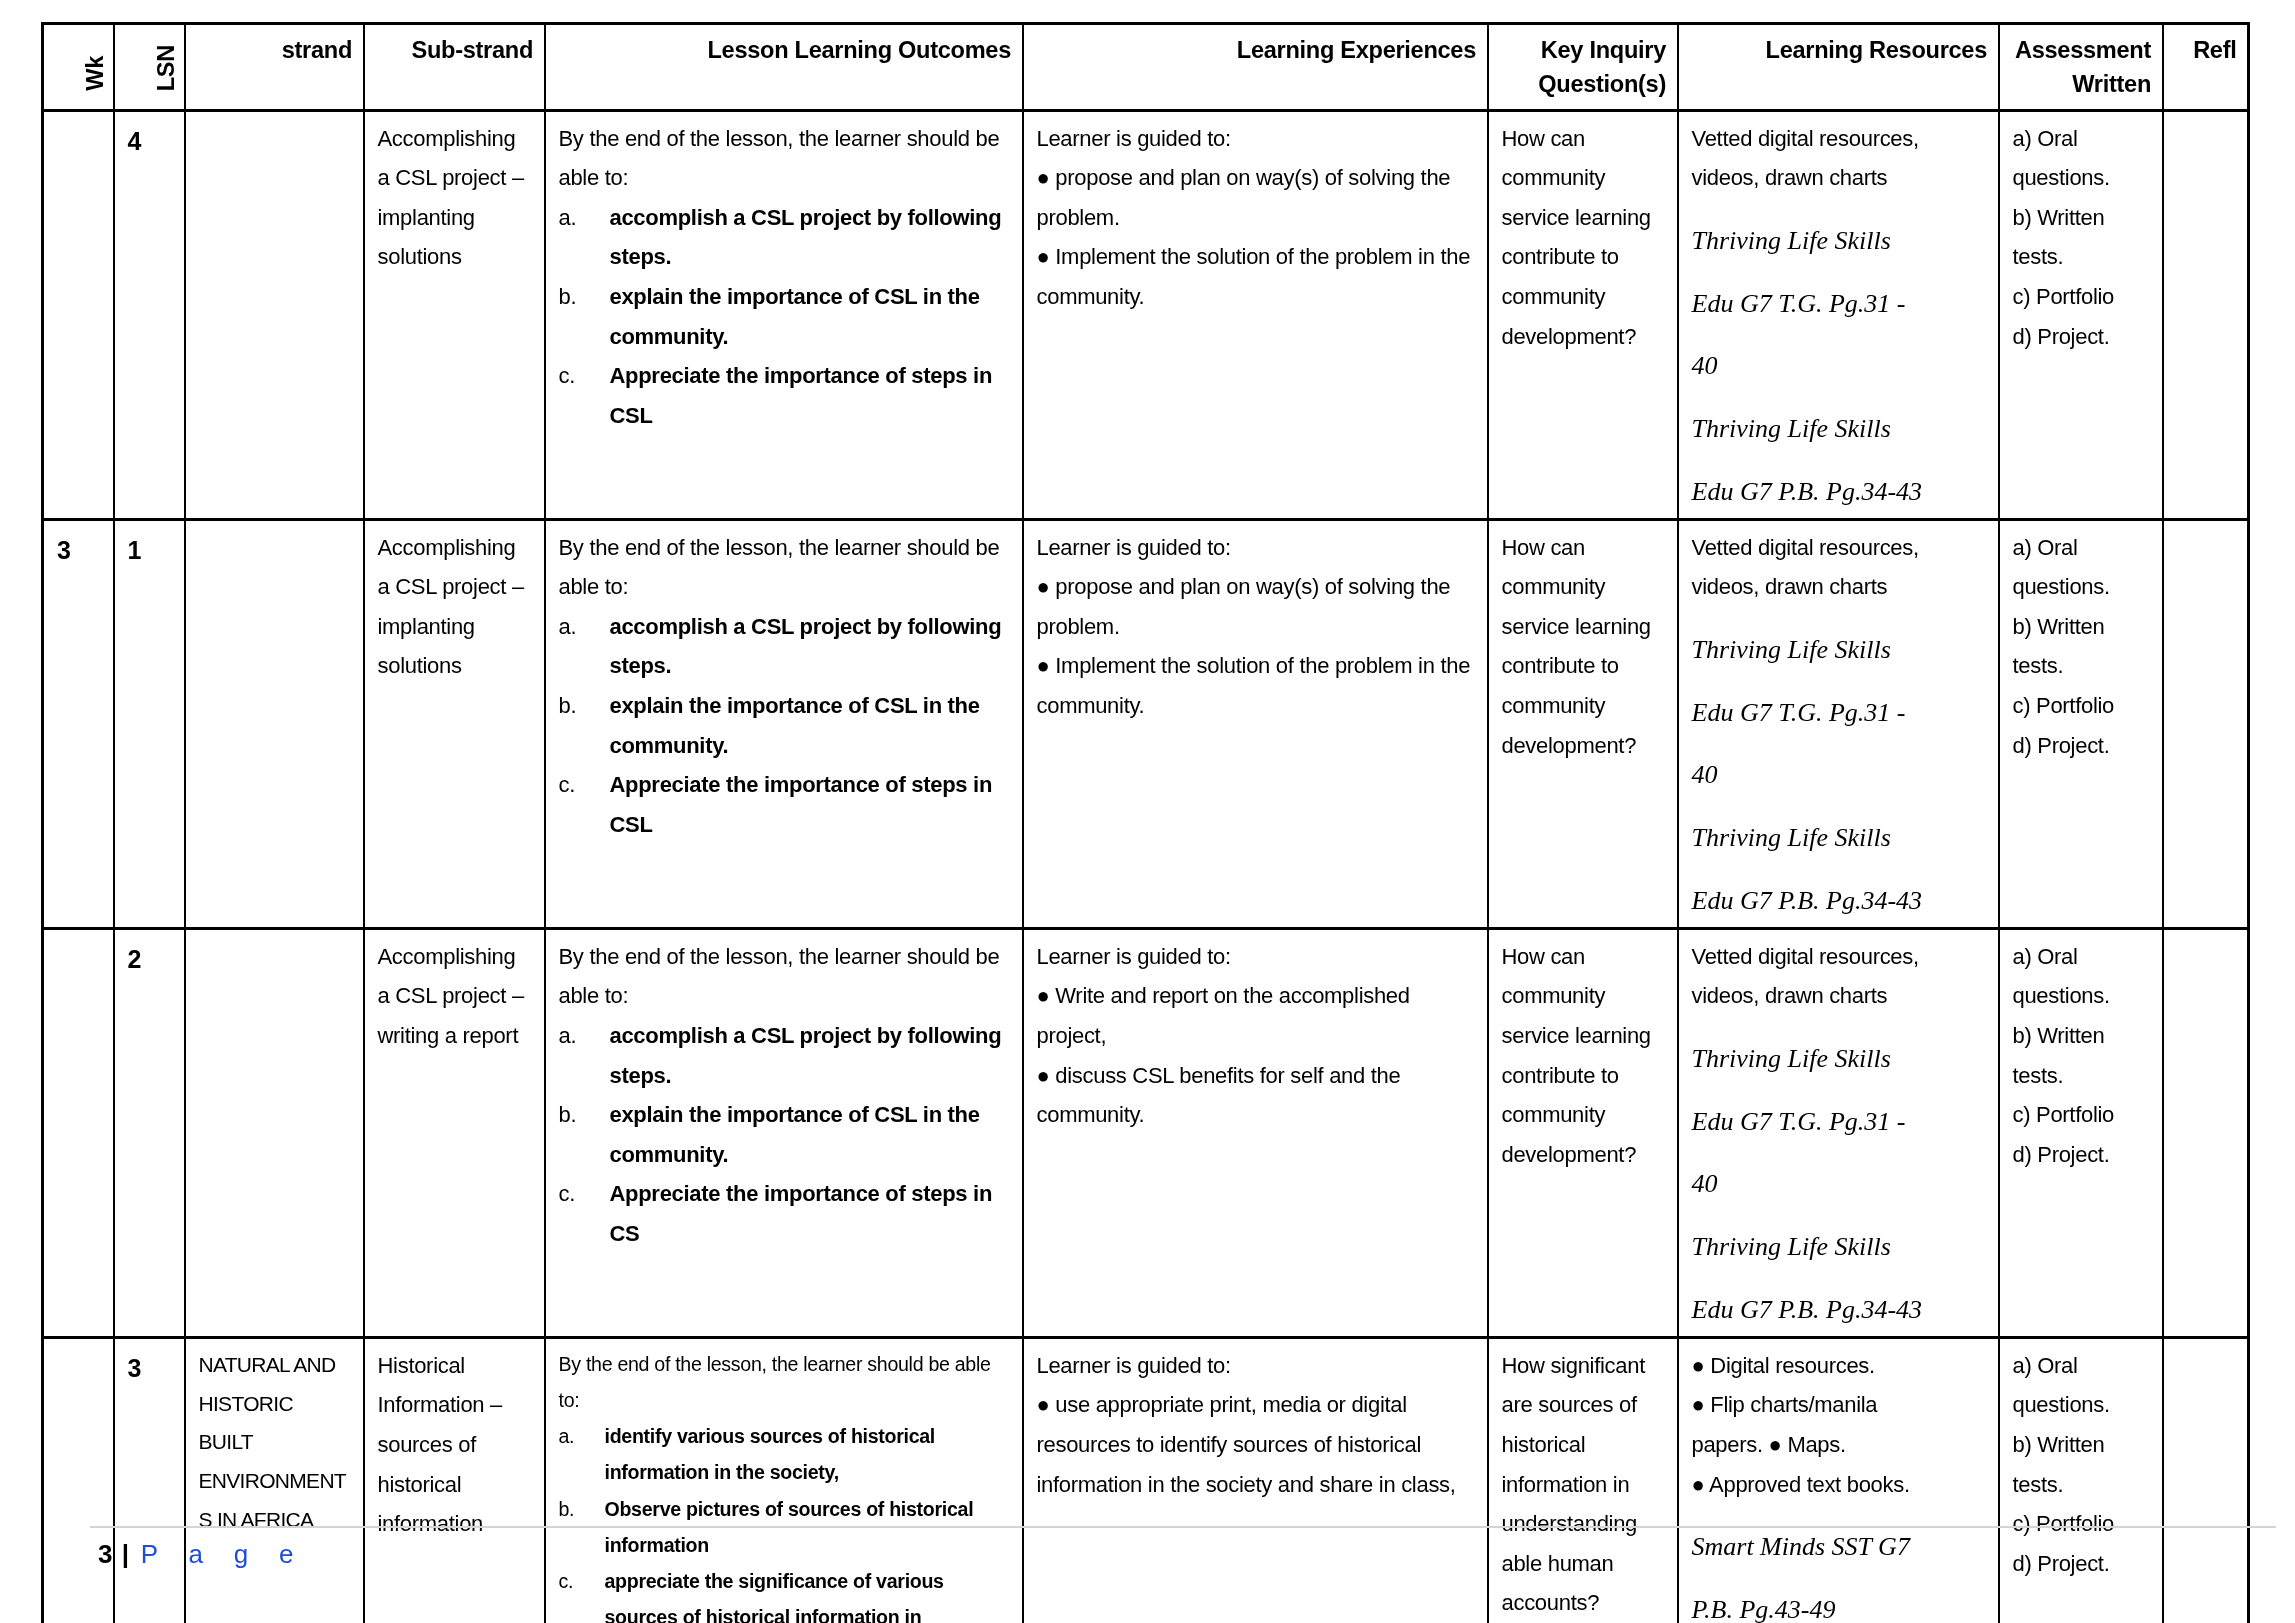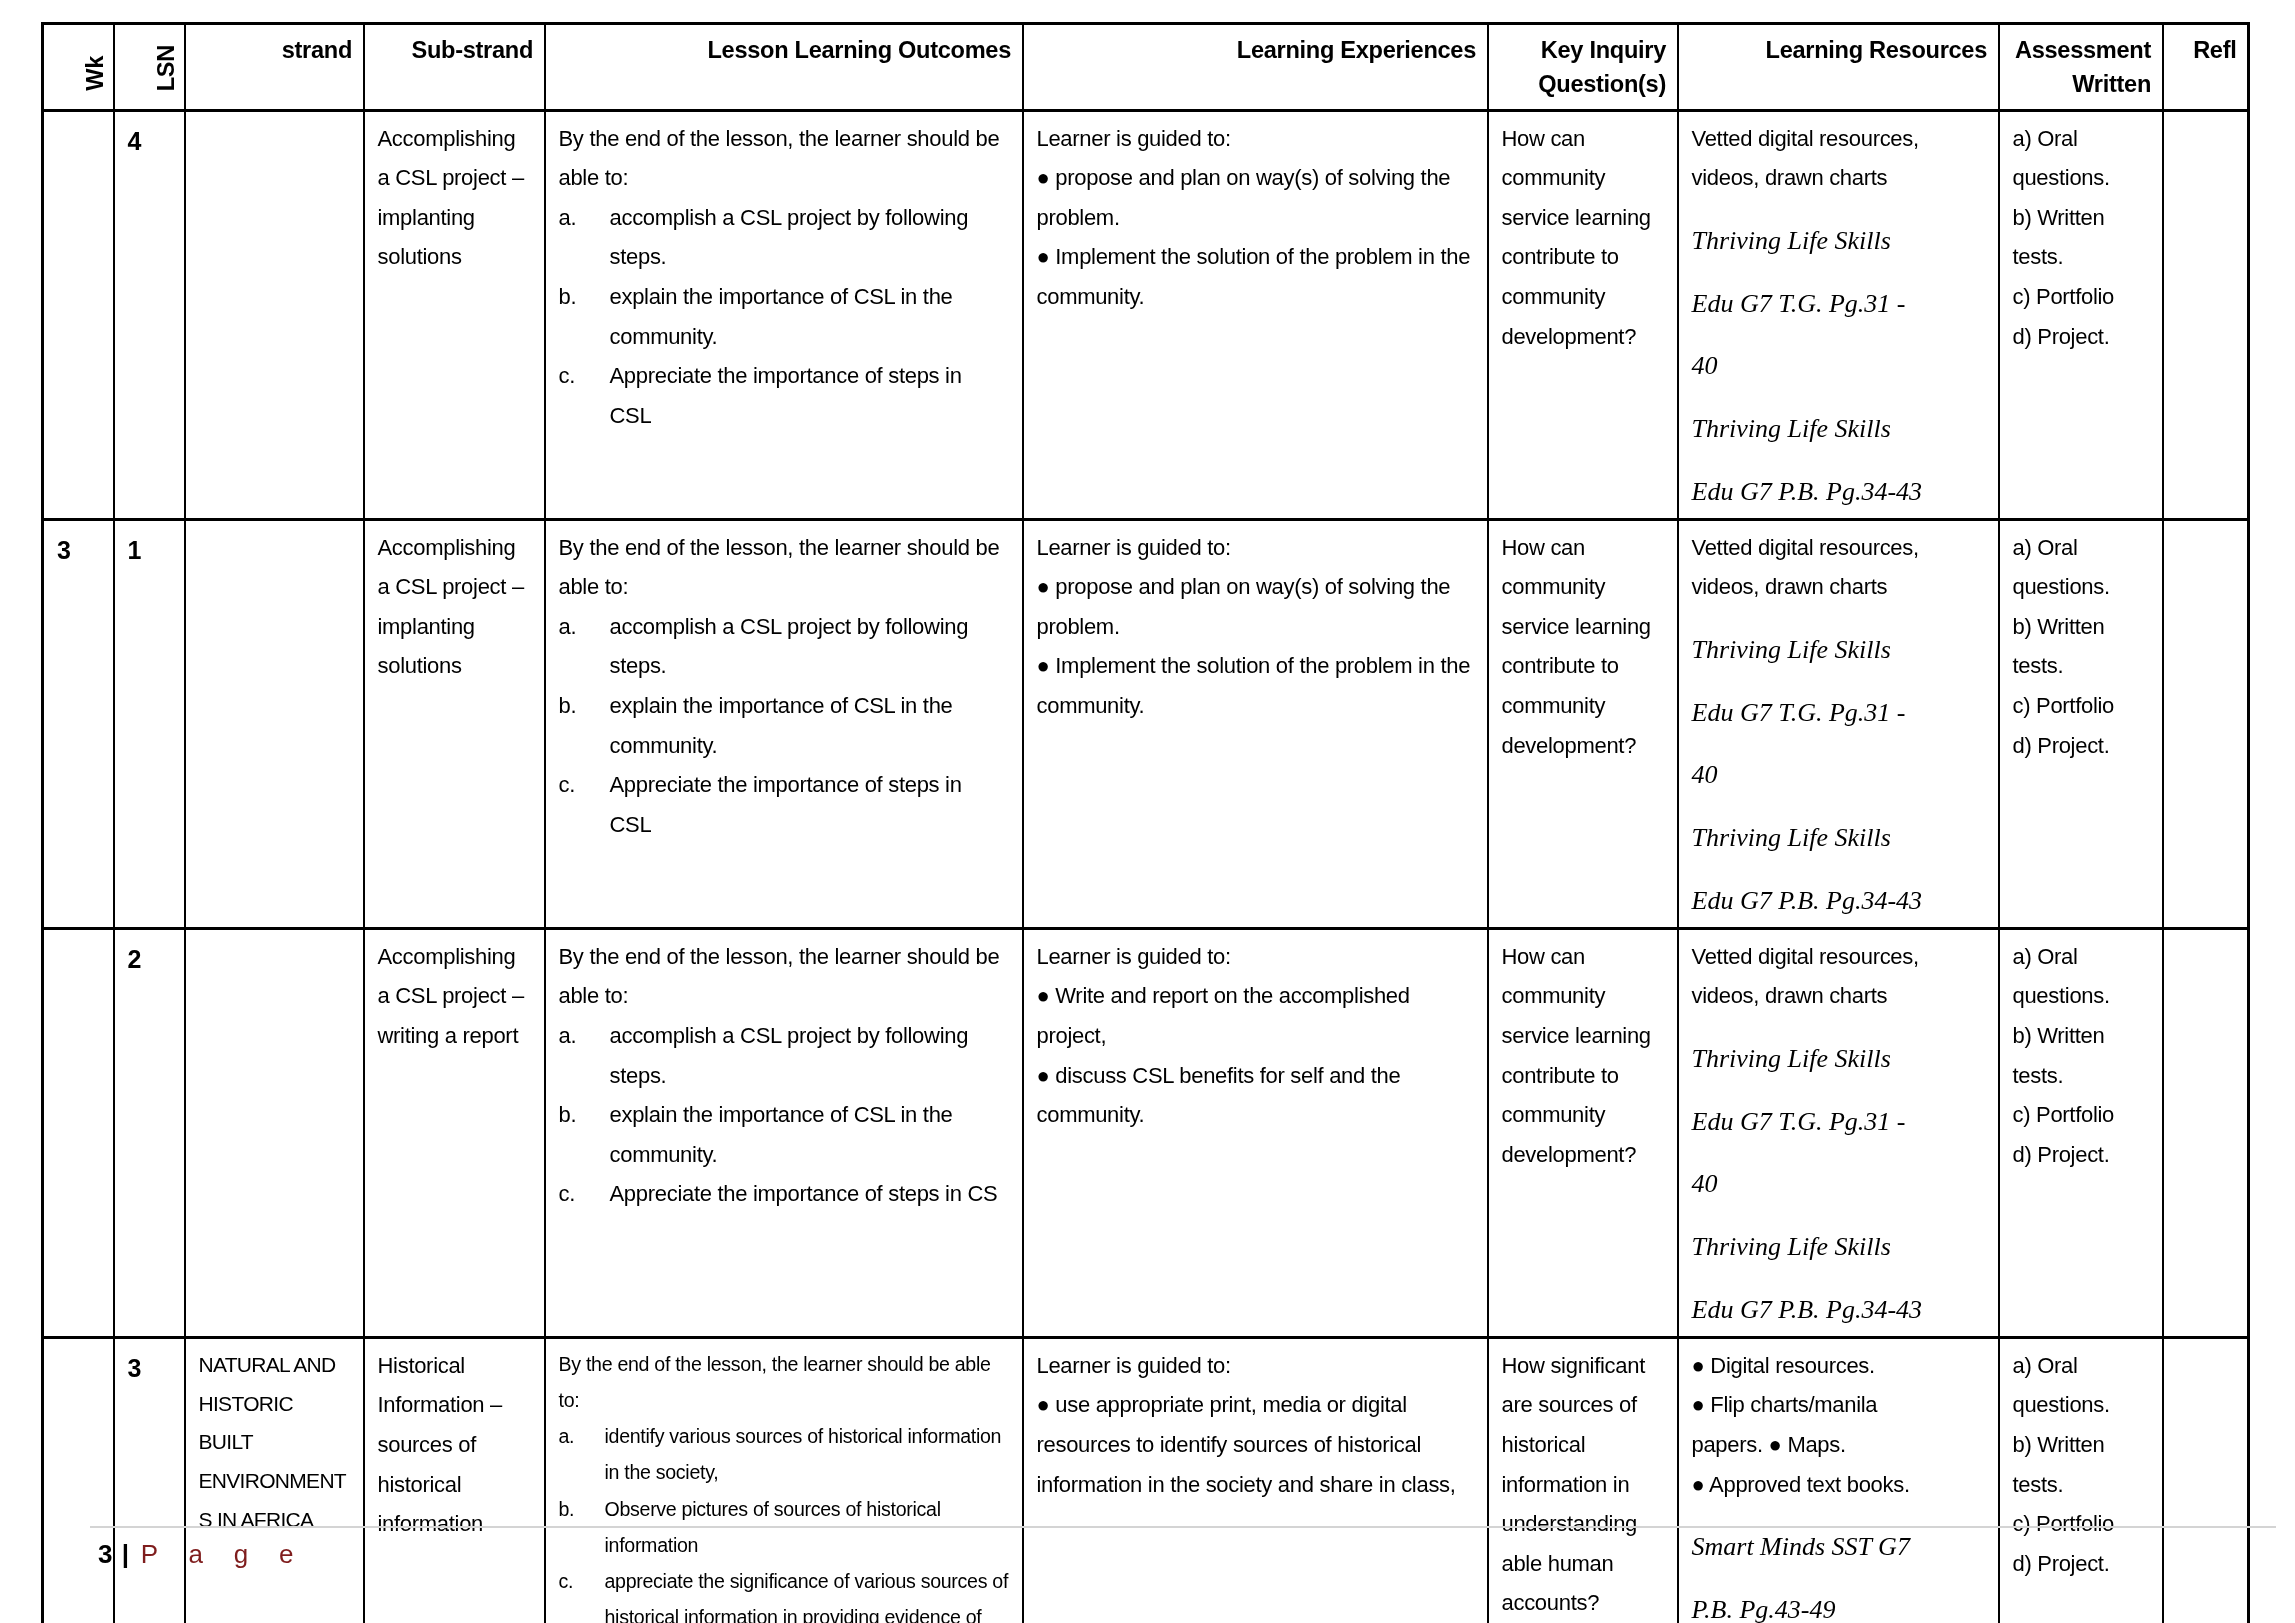--- a/index.html
+++ b/index.html
@@ -60,21 +60,21 @@
     font-size: 22px;
     line-height: 1.8;
     letter-spacing: -0.3px;
   }
   .num { font-weight: bold; font-size: 25px; }
 
   .strand-line { white-space: nowrap; font-size: 21px; letter-spacing: -0.7px; line-height: 1.85; }
 
   .items .item { display: flex; align-items: flex-start; }
   .item-label { flex: 0 0 51px; }
-  .item-text { flex: 1; }
+  .item-text { flex: 1; font-weight: bold; }
 
   
   tbody tr:nth-child(4) .cell-outcomes { font-size: 19.6px; line-height: 1.85; }
   tbody tr:nth-child(4) .cell-outcomes .item-label { flex: 0 0 46px; }
 
   .res-line { min-height: 1em; }
   .res-italic {
     font-family: "Liberation Serif", serif;
     font-style: italic;
     font-size: 26px;
@@ -93,21 +93,21 @@
   }
   .footer-text {
     position: absolute;
     left: 98px;
     top: 1539px;
     font-size: 26px;
     white-space: nowrap;
   }
   .pg-num { font-weight: bold; color: #000; }
   .pg-sep { font-weight: bold; color: #000; margin: 0 11.8px 0 9.2px; }
-  .pg-label { color: #7f1d1d; letter-spacing: 11.8px; }
+  .pg-label { color: #1d4ed8; letter-spacing: 11.8px; }
 </style>
 </head>
 <body>
 
 <div class="page">
 
   <table class="grid">
     <colgroup>
       <col style="width:71px">
         <col style="width:71px">

